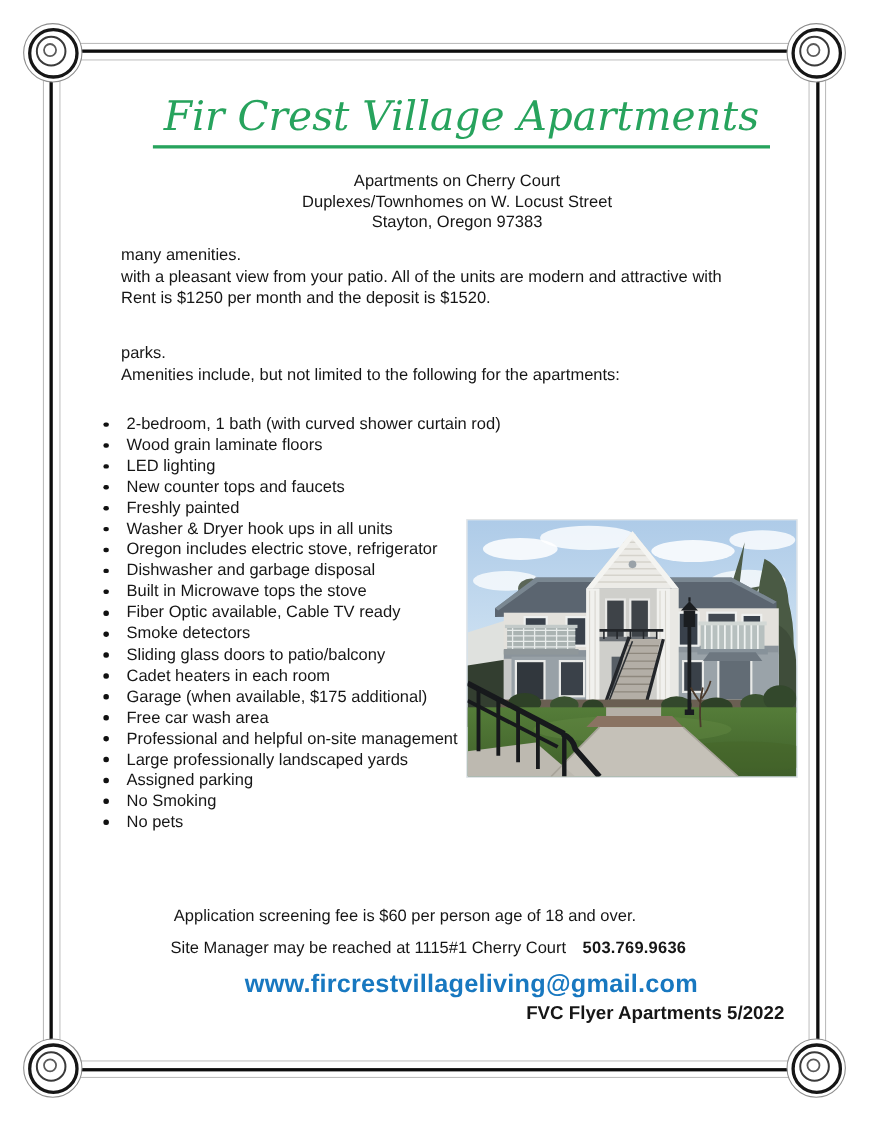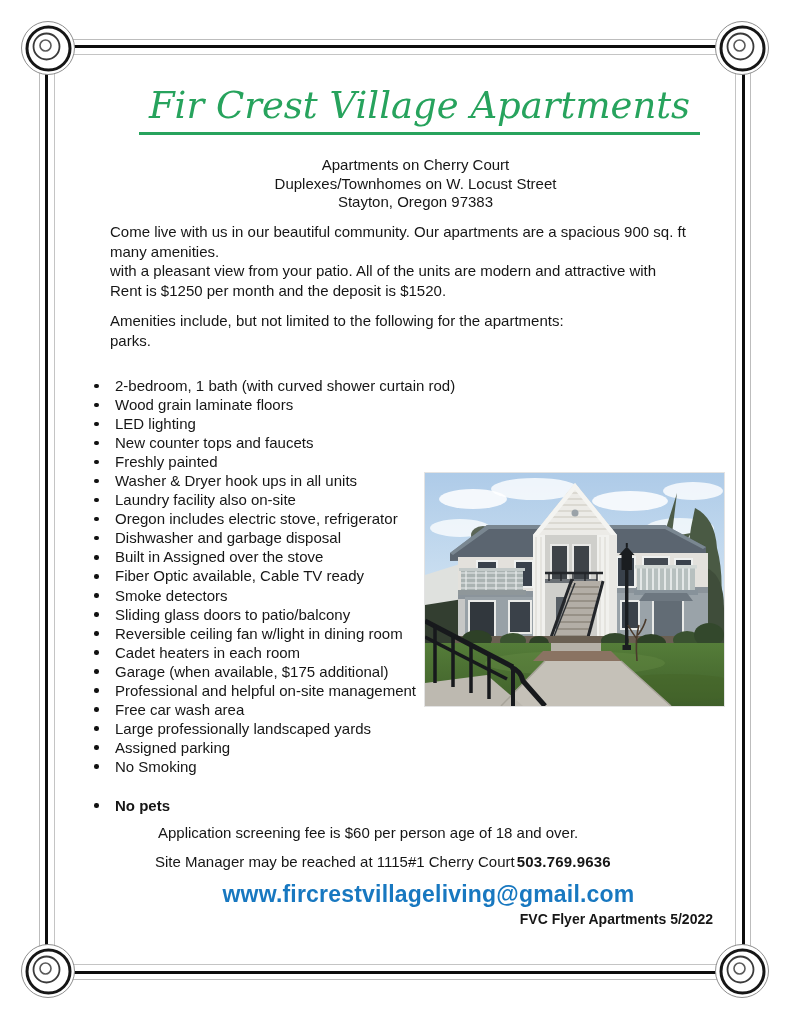--- a/index.html
+++ b/index.html
@@ -32,36 +32,36 @@
   .para-intro{top:222px;}
   .para-location{top:311px;}
   
   .amenities{position:absolute;left:92px;top:376px;margin:0;padding:0;list-style:none;}
   .amenities li{
     position:relative;padding-left:23px;font-size:15px;line-height:19.05px;white-space:nowrap;
   }
   .amenities li::before{
     content:"";position:absolute;left:2px;top:7.5px;width:4.6px;height:4.6px;border-radius:50%;background:#111;
   }
-  .amenities li.bold{font-weight:bold;margin-top:20px;}
+  .amenities li.bold{font-weight:normal;}
   
   .photo{
     position:absolute;left:424px;top:472px;width:299px;height:233px;
     border:1px solid #e3e3e3;background:#cfe2f2;z-index:2;
   }
   .photo svg{display:block;}
   
   .screening{position:absolute;left:158px;top:824px;font-size:15px;white-space:nowrap;text-align:right;}
   .site-manager{position:absolute;left:155px;top:853px;font-size:15px;white-space:nowrap;}
-  .site-manager .phone{font-weight:bold;margin-left:2px;letter-spacing:.2px;}
+  .site-manager .phone{font-weight:bold;margin-left:15px;letter-spacing:.2px;}
   .email-line{
     position:absolute;left:0;right:0;top:881px;text-align:center;transform:translateX(33px);
     font-size:23px;font-weight:bold;color:#1878c0;letter-spacing:.2px;white-space:nowrap;cursor:pointer;
   }
-  .flyer-version{position:absolute;right:78px;top:911px;font-size:14px;font-weight:bold;white-space:nowrap;}
+  .flyer-version{position:absolute;right:78px;top:911px;font-size:17px;font-weight:bold;white-space:nowrap;}
 </style>
 </head>
 <body>
 
 <div class="page">
 
   <div class="frame-outer"></div>
   <div class="frame-black"></div>
   <div class="frame-inner"></div>
 
@@ -102,50 +102,47 @@
     <span class="underlined">Fir Crest Village Apartments</span>
   </div>
 
   <div class="address">
       <div>Apartments on Cherry Court</div>
       <div>Duplexes/Townhomes on W. Locust Street</div>
       <div>Stayton, Oregon 97383</div>
     </div>
 
   <div class="para para-intro">
-      <div>Come live with us in our beautiful community. Our apartments are a spacious 900 sq. ft</div>
       <div>many amenities.</div>
       <div>with a pleasant view from your patio. All of the units are modern and attractive with</div>
       <div>Rent is $1250 per month and the deposit is $1520.</div>
     </div>
 
   <div class="para para-location">
+      <div>parks.</div>
       <div>Amenities include, but not limited to the following for the apartments:</div>
-      <div>parks.</div>
     </div>
 
   <ul class="amenities">
       <li>2-bedroom, 1 bath (with curved shower curtain rod)</li>
       <li>Wood grain laminate floors</li>
       <li>LED lighting</li>
       <li>New counter tops and faucets</li>
       <li>Freshly painted</li>
       <li>Washer &amp; Dryer hook ups in all units</li>
-      <li>Laundry facility also on-site</li>
       <li>Oregon includes electric stove, refrigerator</li>
       <li>Dishwasher and garbage disposal</li>
-      <li>Built in Assigned over the stove</li>
+      <li>Built in Microwave tops the stove</li>
       <li>Fiber Optic available, Cable TV ready</li>
       <li>Smoke detectors</li>
       <li>Sliding glass doors to patio/balcony</li>
-      <li>Reversible ceiling fan w/light in dining room</li>
       <li>Cadet heaters in each room</li>
       <li>Garage (when available, $175 additional)</li>
+      <li>Free car wash area</li>
       <li>Professional and helpful on-site management</li>
-      <li>Free car wash area</li>
       <li>Large professionally landscaped yards</li>
       <li>Assigned parking</li>
       <li>No Smoking</li>
       <li class="bold">No pets</li>
     </ul>
 
   <div class="photo">
     <svg width="299" height="233" viewBox="0 0 299 233">
       <defs>
         <linearGradient id="sky" x1="0" y1="0" x2="0" y2="1">

